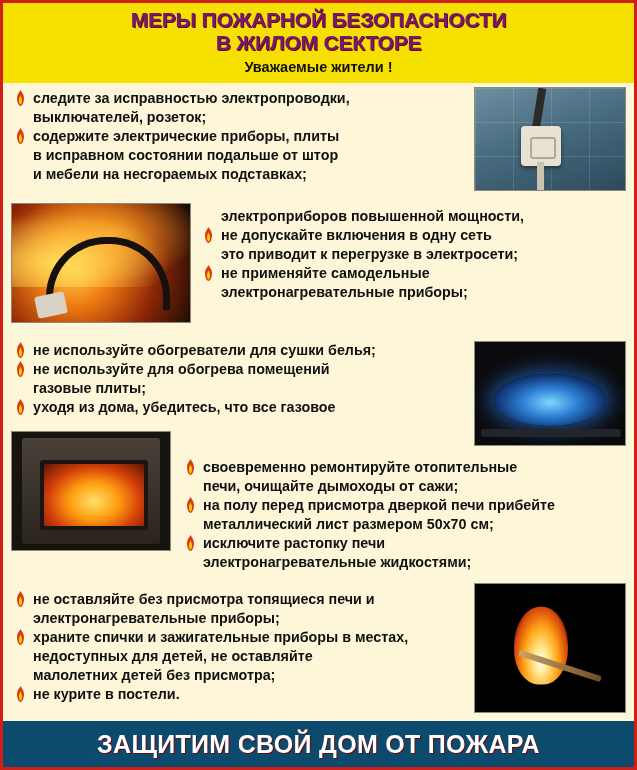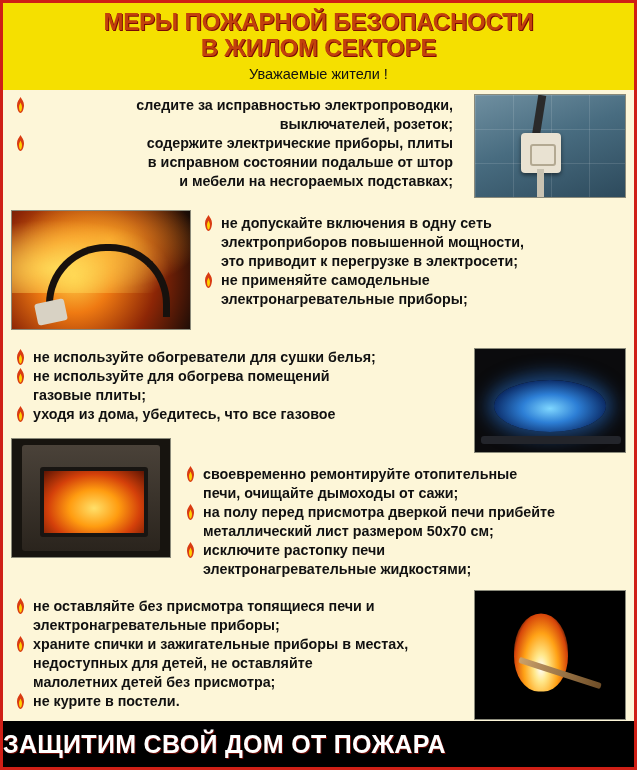--- a/index.html
+++ b/index.html
@@ -23,34 +23,34 @@
     overflow: hidden;
   }
   
   .header {
     background: #f5e000;
     padding: 6px 8px 4px 8px;
     text-align: center;
     border-bottom: 2px solid #f5e000;
   }
   .title {
-    color: #c2410c;
+    color: #701a75;
     font-weight: bold;
-    font-size: 24px;
+    font-size: 21px;
     line-height: 1.08;
     letter-spacing: -0.2px;
     text-shadow: 1px 1px 0 #7a0a05;
   }
   .title .l2 {
     display: block;
   }
   .subtitle {
     margin-top: 5px;
     color: #111111;
-    font-weight: normal;
+    font-weight: bold;
     font-size: 14.5px;
     line-height: 1.22;
   }
   
   .content {
     position: relative;
     padding: 6px 10px 0 10px;
     background: #fdf6d8;
     height: 632px;
     box-sizing: border-box;
@@ -260,23 +260,24 @@
     transform: rotate(18deg);
     border-radius: 2px;
   }
   
   .footer {
     position: absolute;
     left: 0;
     right: 0;
     bottom: 0;
     height: 46px;
-    background: #000000;
+    background: #0c4a6e;
     display: flex;
     align-items: center;
+    justify-content: center;
   }
   .footer-text {
     color: #ffffff;
     font-weight: bold;
     font-size: 25px;
     letter-spacing: .3px;
     text-shadow: 1px 1px 0 #6d0b05;
   }
   .spacer-block { margin-top: 4px; }
 </style>
@@ -318,21 +319,21 @@
     <div class="photo" id="photo-stove">
       <div class="body"></div>
       <div class="door"></div>
     </div>
 
     <div class="photo" id="photo-match">
       <div class="glow"></div>
       <div class="stick"></div>
     </div>
 
-    <div class="block" style="width:440px;min-height:104px;text-align:right;">
+    <div class="block" style="width:440px;min-height:104px;">
       <ul class="bullets">
         <li>
           <span class="flame">
             <svg viewBox="0 0 13 16" width="13" height="16">
                 <path d="M6.5 0C5 3 3 4.5 3 8.2 3 11.5 4.6 16 6.5 16 8.4 16 10 11.5 10 8.2 10 4.5 8 3 6.5 0z" fill="#d93b12"></path>
                 <path d="M6.5 5.5C5.8 7.2 5 8.2 5 10.2c0 2 .7 4.3 1.5 4.3S8 12.2 8 10.2C8 8.2 7.2 7.2 6.5 5.5z" fill="#ffd000"></path>
               </svg>
           </span>
           <span>следите за исправностью электропроводки,</span>
         </li>
@@ -353,30 +354,30 @@
         </li>
         <li>
           <span>и мебели на несгораемых подставках;</span>
         </li>
       </ul>
     </div>
 
     <div class="block spacer-block" style="margin-left:188px;width:420px;min-height:120px;padding-top:10px;">
       <ul class="bullets">
         <li>
+          <span>электроприборов повышенной мощности,</span>
+        </li>
+        <li>
           <span class="flame">
             <svg viewBox="0 0 13 16" width="13" height="16">
                 <path d="M6.5 0C5 3 3 4.5 3 8.2 3 11.5 4.6 16 6.5 16 8.4 16 10 11.5 10 8.2 10 4.5 8 3 6.5 0z" fill="#d93b12"></path>
                 <path d="M6.5 5.5C5.8 7.2 5 8.2 5 10.2c0 2 .7 4.3 1.5 4.3S8 12.2 8 10.2C8 8.2 7.2 7.2 6.5 5.5z" fill="#ffd000"></path>
               </svg>
           </span>
           <span>не допускайте включения в одну сеть</span>
-        </li>
-        <li>
-          <span>электроприборов повышенной мощности,</span>
         </li>
         <li>
           <span>это приводит к перегрузке в электросети;</span>
         </li>
         <li>
           <span class="flame">
             <svg viewBox="0 0 13 16" width="13" height="16">
                 <path d="M6.5 0C5 3 3 4.5 3 8.2 3 11.5 4.6 16 6.5 16 8.4 16 10 11.5 10 8.2 10 4.5 8 3 6.5 0z" fill="#d93b12"></path>
                 <path d="M6.5 5.5C5.8 7.2 5 8.2 5 10.2c0 2 .7 4.3 1.5 4.3S8 12.2 8 10.2C8 8.2 7.2 7.2 6.5 5.5z" fill="#ffd000"></path>
               </svg>

